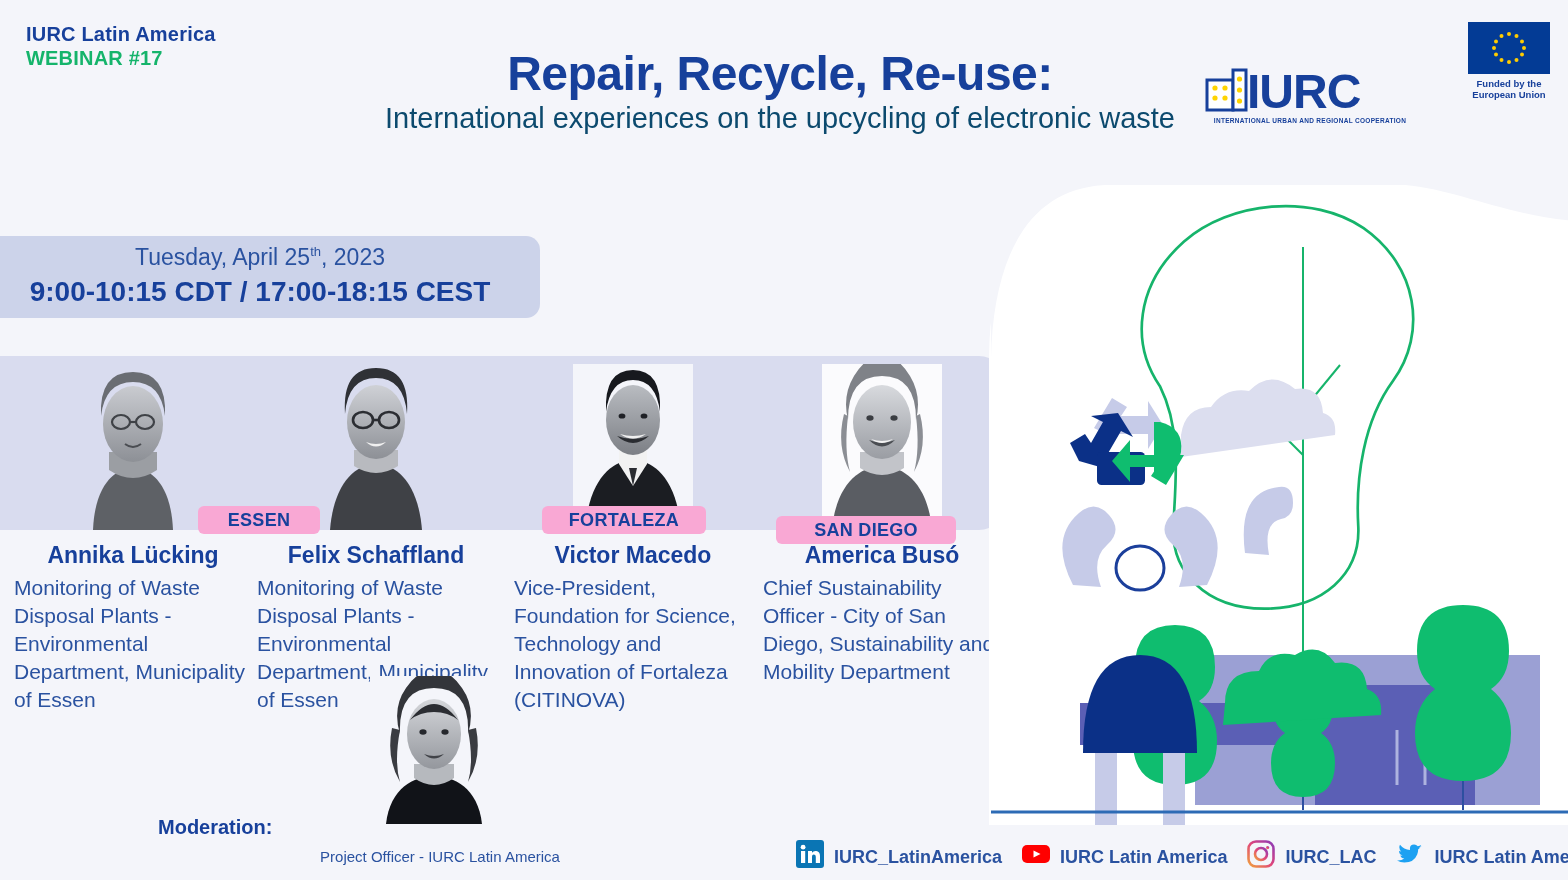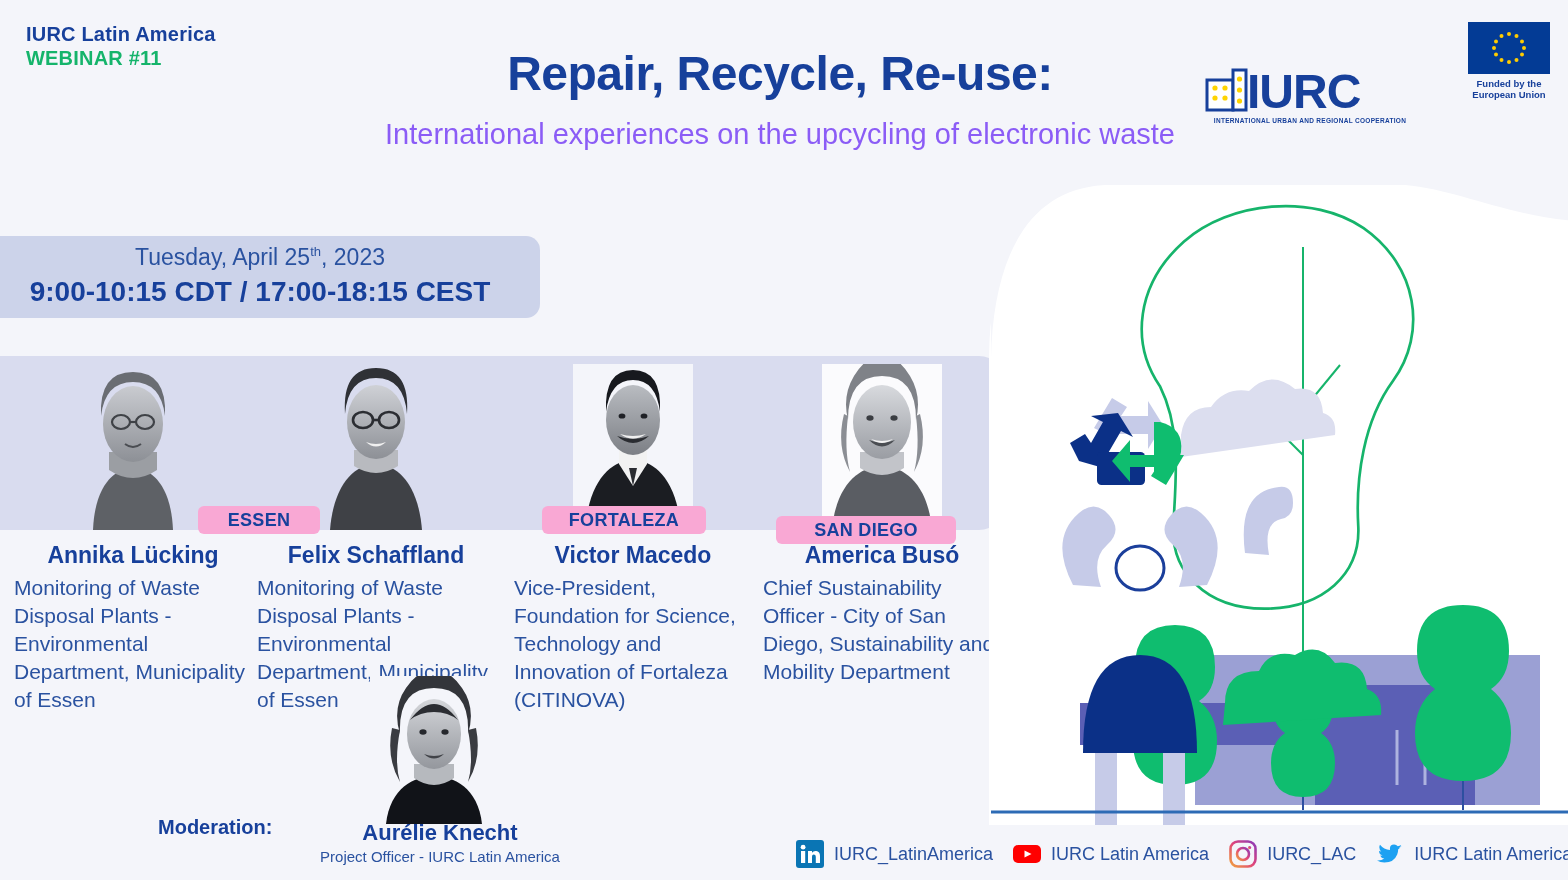--- a/index.html
+++ b/index.html
@@ -11,21 +11,21 @@
     overflow:hidden;
   }
 
   
   .hdr-left { position:absolute; left:26px; top:22px; line-height:1.22; }
   .hdr-left .l1 { font-size:20px; font-weight:bold; color:#17409b; letter-spacing:.2px; }
   .hdr-left .l2 { font-size:20px; font-weight:bold; color:#15b46b; letter-spacing:.2px; }
 
   .title-wrap { position:absolute; left:300px; top:48px; width:960px; text-align:center; }
   .title { font-size:48px; font-weight:bold; color:#17409b; letter-spacing:-.5px; line-height:1.1; }
-  .subtitle { font-size:29px; color:#8b5cf6; margin-top:16px; line-height:1.2; }
+  .subtitle { font-size:29px; color:#0c4a6e; margin-top:0; line-height:1.2; }
 
   
   .iurc-logo { position:absolute; left:1205px; top:22px; width:210px; height:62px;margin-top:40px; }
   .iurc-logo .tag {
     position:absolute; left:0; bottom:0; width:100%; text-align:center;
     font-size:6.5px; font-weight:bold; color:#17409b; letter-spacing:.3px;
   }
 
   
   .eu-logo { position:absolute; left:1468px; top:22px; width:82px; }
@@ -76,30 +76,30 @@
               font-size:22px; font-weight:bold; color:#17409b; }
   .mod-role { position:absolute; left:160px; top:172px; width:320px; text-align:center;
               font-size:15px; color:#2a52a0; }
 
   
   .illu { position:absolute; left:985px; top:185px; width:590px; height:640px; }
 
   
   .social { position:absolute; left:796px; top:836px; height:36px;
             display:flex; align-items:center; gap:20px; }
-  .s-item { display:flex; align-items:center; gap:10px; }
+  .s-item { display:flex; align-items:flex-end; gap:10px;font-weight:bold; }
   .s-item .s-txt { font-size:18px; color:#2a52a0; white-space:nowrap; }
   .s-ico { width:28px; height:28px; flex:0 0 28px; display:block; }
 </style>
 </head>
 <body>
 
 <div class="hdr-left">
   <div class="l1">IURC Latin America</div>
-  <div class="l2">WEBINAR #11</div>
+  <div class="l2">WEBINAR #17</div>
 </div>
 
 <div class="title-wrap">
   <div class="title">Repair, Recycle, Re-use:</div>
   <div class="subtitle">International experiences on the upcycling of electronic waste</div>
 </div>
 
 <div class="iurc-logo">
   <svg width="210" height="52" viewBox="0 0 210 52">
 
@@ -273,21 +273,20 @@
       <ellipse cx="64" cy="58" rx="27" ry="35" fill="url(#g5)"></ellipse>
       <path d="M30 58 q-2 -46 34 -46 q36 0 34 46 q8 -26 -6 -46 q-12 -18 -28 -18 q-16 0 -28 18 q-14 20 -6 46 Z" fill="#33353a"></path>
       <path d="M30 54 q-6 32 0 52 q-14 -24 -8 -54 Z" fill="#3a3c41"></path>
       <path d="M98 54 q6 32 0 52 q14 -24 8 -54 Z" fill="#3a3c41"></path>
       <path d="M40 44 q10 -8 24 -8 q14 0 24 8 q-12 -16 -24 -16 q-12 0 -24 16 Z" fill="#2b2d32"></path>
       <ellipse cx="53" cy="56" rx="3.6" ry="2.8" fill="#26282d"></ellipse>
       <ellipse cx="75" cy="56" rx="3.6" ry="2.8" fill="#26282d"></ellipse>
       <path d="M54 78 q10 9 20 0 q-10 4 -20 0" fill="#414348"></path>
     </svg>
   </div>
-  <div class="mod-name">Aurélie Knecht</div>
   <div class="mod-role">Project Officer - IURC Latin America</div>
 </div>
 
 <div class="illu">
   <svg width="590" height="640" viewBox="0 0 590 640">
 
     <path d="M120 0 C40 0 6 70 4 170 L4 640 L590 640 L590 0 Z" fill="#ffffff"></path>
     <path d="M120 0 C42 4 8 74 6 174 C6 240 6 300 6 300 L6 0 Z" fill="#f4f5fa"></path>
 
     <path d="M420 0 C470 4 520 30 590 36 L590 0 Z" fill="#f4f5fa"></path>

